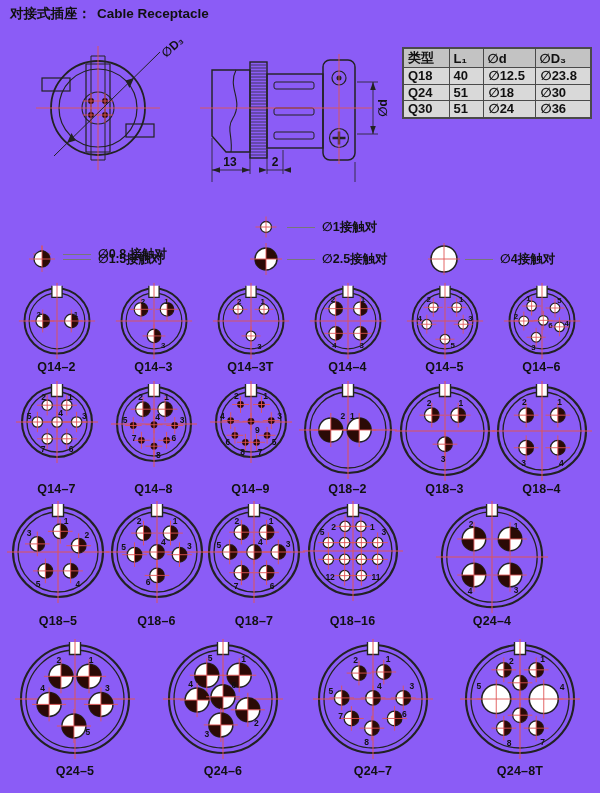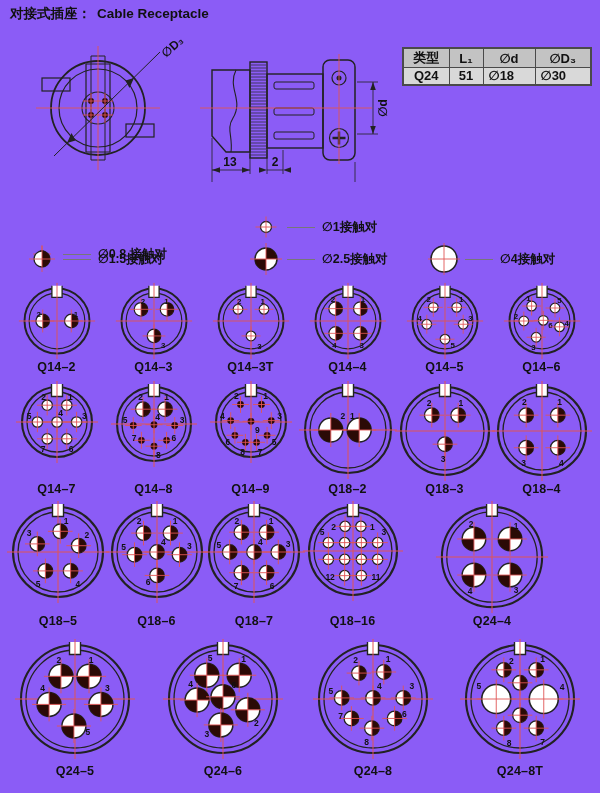--- a/index.html
+++ b/index.html
@@ -4,21 +4,21 @@
 <style>
   html,body{margin:0;padding:0;background:#fff;}
   #page{position:relative;width:600px;height:793px;background:#8b5cf6;overflow:hidden;
         font-family:"Liberation Sans","DejaVu Sans",sans-serif;color:#111;}
   .title{position:absolute;left:10px;top:5px;font-size:13.5px;font-weight:bold;}
   .title .en{font-weight:bold;margin-left:6px;}
   .tech-wrap{position:absolute;left:20px;top:24px;}
   .spec-table{position:absolute;left:402px;top:47px;border-collapse:collapse;
               font-size:13px;font-weight:bold;}
   .spec-table td,.spec-table th{border:1px solid #4a4a4a;padding:0 4px;height:15.5px;
-              text-align:center;font-weight:bold;}
+              text-align:left;font-weight:bold;}
   .spec-table th{background:#c3c3c3;}
   .spec-table td{background:#d9d9d9;}
   .spec-table td.val{text-align:left;padding-left:5px;}
   .spec-table{border:2px solid #4a4a4a;}
   .section-title{position:absolute;left:8px;top:178px;font-size:16px;font-weight:bold;}
   .section-title .en{font-size:14.5px;font-weight:normal;margin-left:8px;}
   .legend-item{position:absolute;display:flex;align-items:center;height:30px;}
   .leg-dash{display:inline-block;width:28px;height:0;border-top:1.2px solid #777;margin:0 7px 0 5px;}
   .leg-label{font-size:12.5px;font-weight:bold;}
   .conn-row{position:absolute;display:flex;align-items:flex-start;}
@@ -115,24 +115,36 @@
         <col style="width:56px">
       </colgroup>
       <tbody>
         <tr>
           <th>类型</th>
           <th>L₁</th>
           <th>∅d</th>
           <th>∅D₃</th>
         </tr>
         <tr>
+          <td class="">Q18</td>
+          <td class="">40</td>
+          <td class="val">∅12.5</td>
+          <td class="val">∅23.8</td>
+        </tr>
+        <tr>
           <td class="">Q24</td>
           <td class="">51</td>
           <td class="val">∅18</td>
           <td class="val">∅30</td>
+        </tr>
+        <tr>
+          <td class="">Q30</td>
+          <td class="">51</td>
+          <td class="val">∅24</td>
+          <td class="val">∅36</td>
         </tr>
       </tbody>
     </table>
 
 
   <div id="legend-root">
       <div class="legend-item" style="left: 26px; top: 212px; margin-top: 27px;">
         <svg width="32" height="32" viewBox="0 0 32 32">
           <circle cx="16" cy="16" r="3.8" fill="#2b0a06"></circle>
           <path d="M 7.199999999999999 16 H 24.8 M 16 7.199999999999999 V 24.8" stroke="#e05555" stroke-width="0.9" fill="none"></path>
@@ -774,21 +786,21 @@
             <text class="pinlbl" x="28.6" y="81.28" text-anchor="middle">7</text>
             <circle cx="82.6" cy="80.44" r="7.3" fill="#fff" stroke="#222222" stroke-width="1.3"></circle>
             <path d="M 82.6 73.14 A 7.3 7.3 0 0 1 82.6 87.74 Z" fill="#2b0a06"></path>
             <path d="M 70.3 80.44 H 94.89999999999999 M 82.6 68.14 V 92.74" stroke="#e05555" stroke-width="0.9" fill="none"></path>
             <text class="pinlbl" x="92.32" y="79.12" text-anchor="middle">6</text>
             <circle cx="59.92" cy="90.16" r="7.3" fill="#fff" stroke="#222222" stroke-width="1.3"></circle>
             <path d="M 59.92 82.86 A 7.3 7.3 0 0 1 59.92 97.46 Z" fill="#2b0a06"></path>
             <path d="M 47.620000000000005 90.16 H 72.22 M 59.92 77.86 V 102.46" stroke="#e05555" stroke-width="0.9" fill="none"></path>
             <text class="pinlbl" x="54.52" y="107.2" text-anchor="middle">8</text>
           </svg>
-          <div class="conn-name">Q24–8</div>
+          <div class="conn-name">Q24–7</div>
         </div>
         <div class="conn-cell" style="width: 140px; height: 140px;">
           <svg width="122" height="122" viewBox="0 0 122 122">
             <circle cx="61" cy="61" r="54" fill="none" stroke="#222222" stroke-width="2.1"></circle>
             <circle cx="61" cy="61" r="49" fill="none" stroke="#222222" stroke-width="1.3"></circle>
             <rect x="55.5" y="4" width="11" height="12.5" fill="#fff"></rect>
             <path d="M 55.5 4 V 16.5 H 66.5 V 4" fill="none" stroke="#222222" stroke-width="1.4"></path>
             <path d="M 61 1 V 121 M 1 61 H 121" stroke="#e05555" stroke-width="1" fill="none"></path>
             <circle cx="44.8" cy="31.839999999999996" r="7.3" fill="#fff" stroke="#222222" stroke-width="1.3"></circle>
             <path d="M 44.8 24.539999999999996 A 7.3 7.3 0 0 1 44.8 39.13999999999999 Z" fill="#2b0a06"></path>

